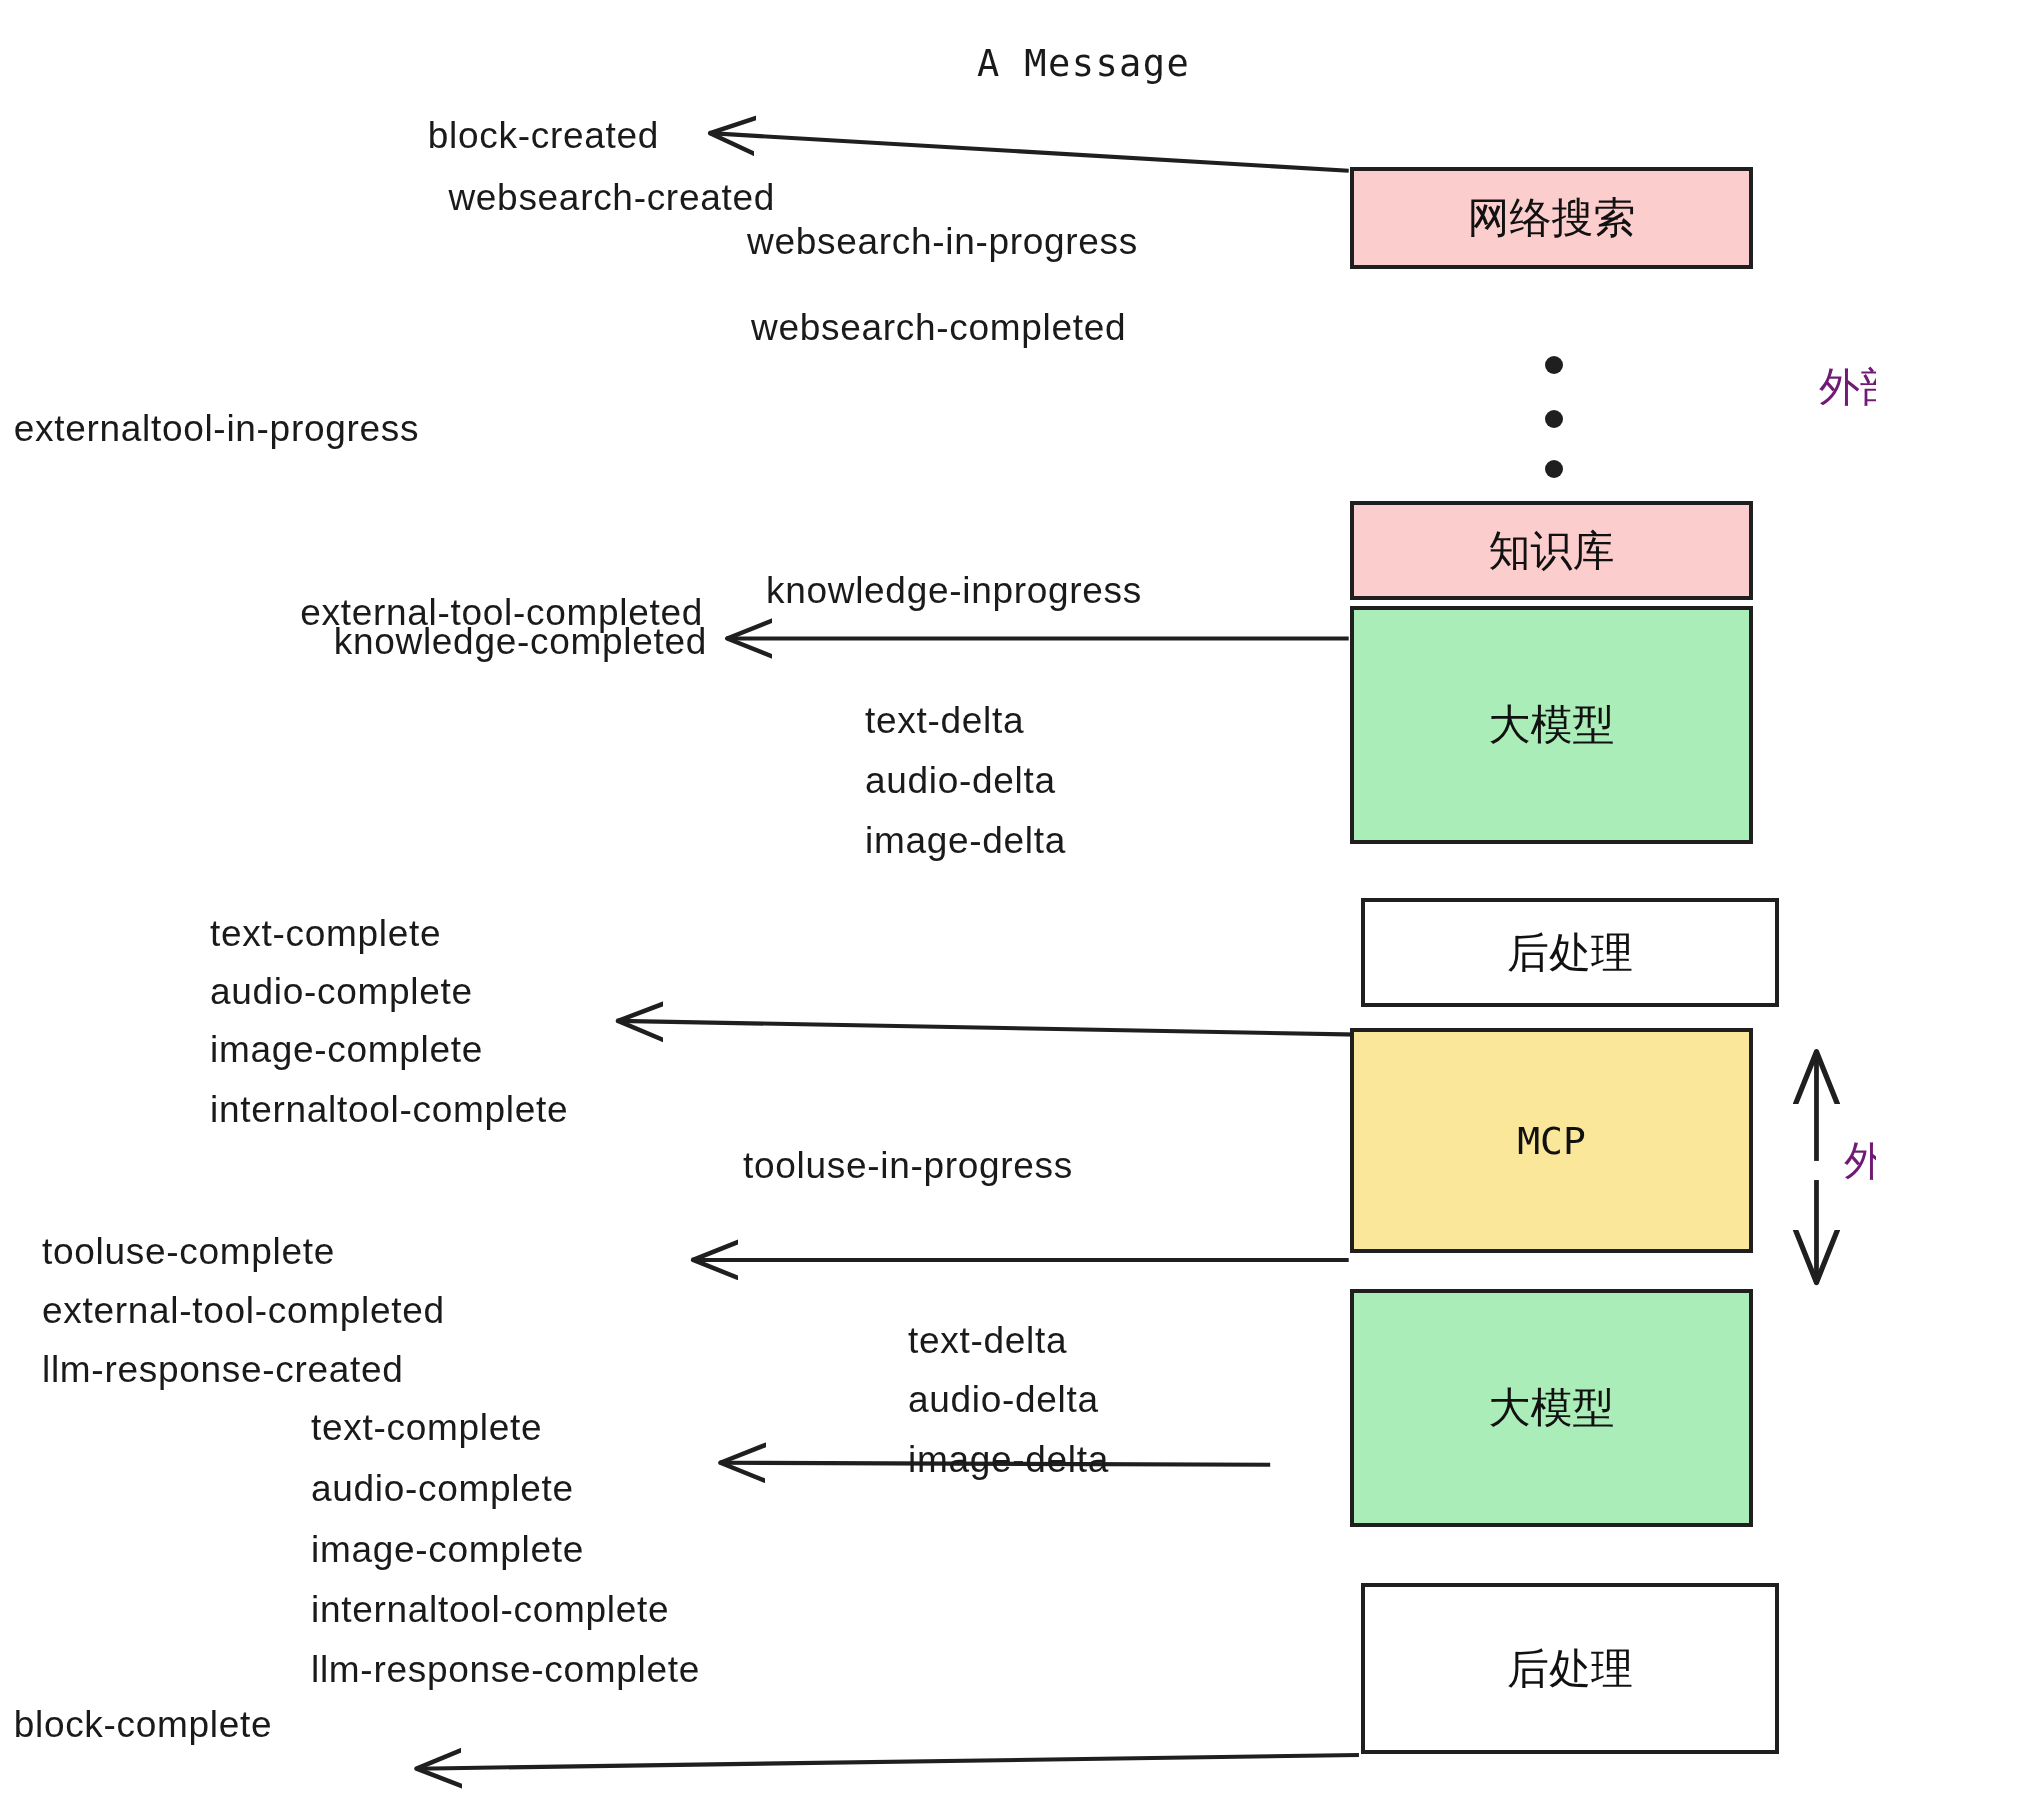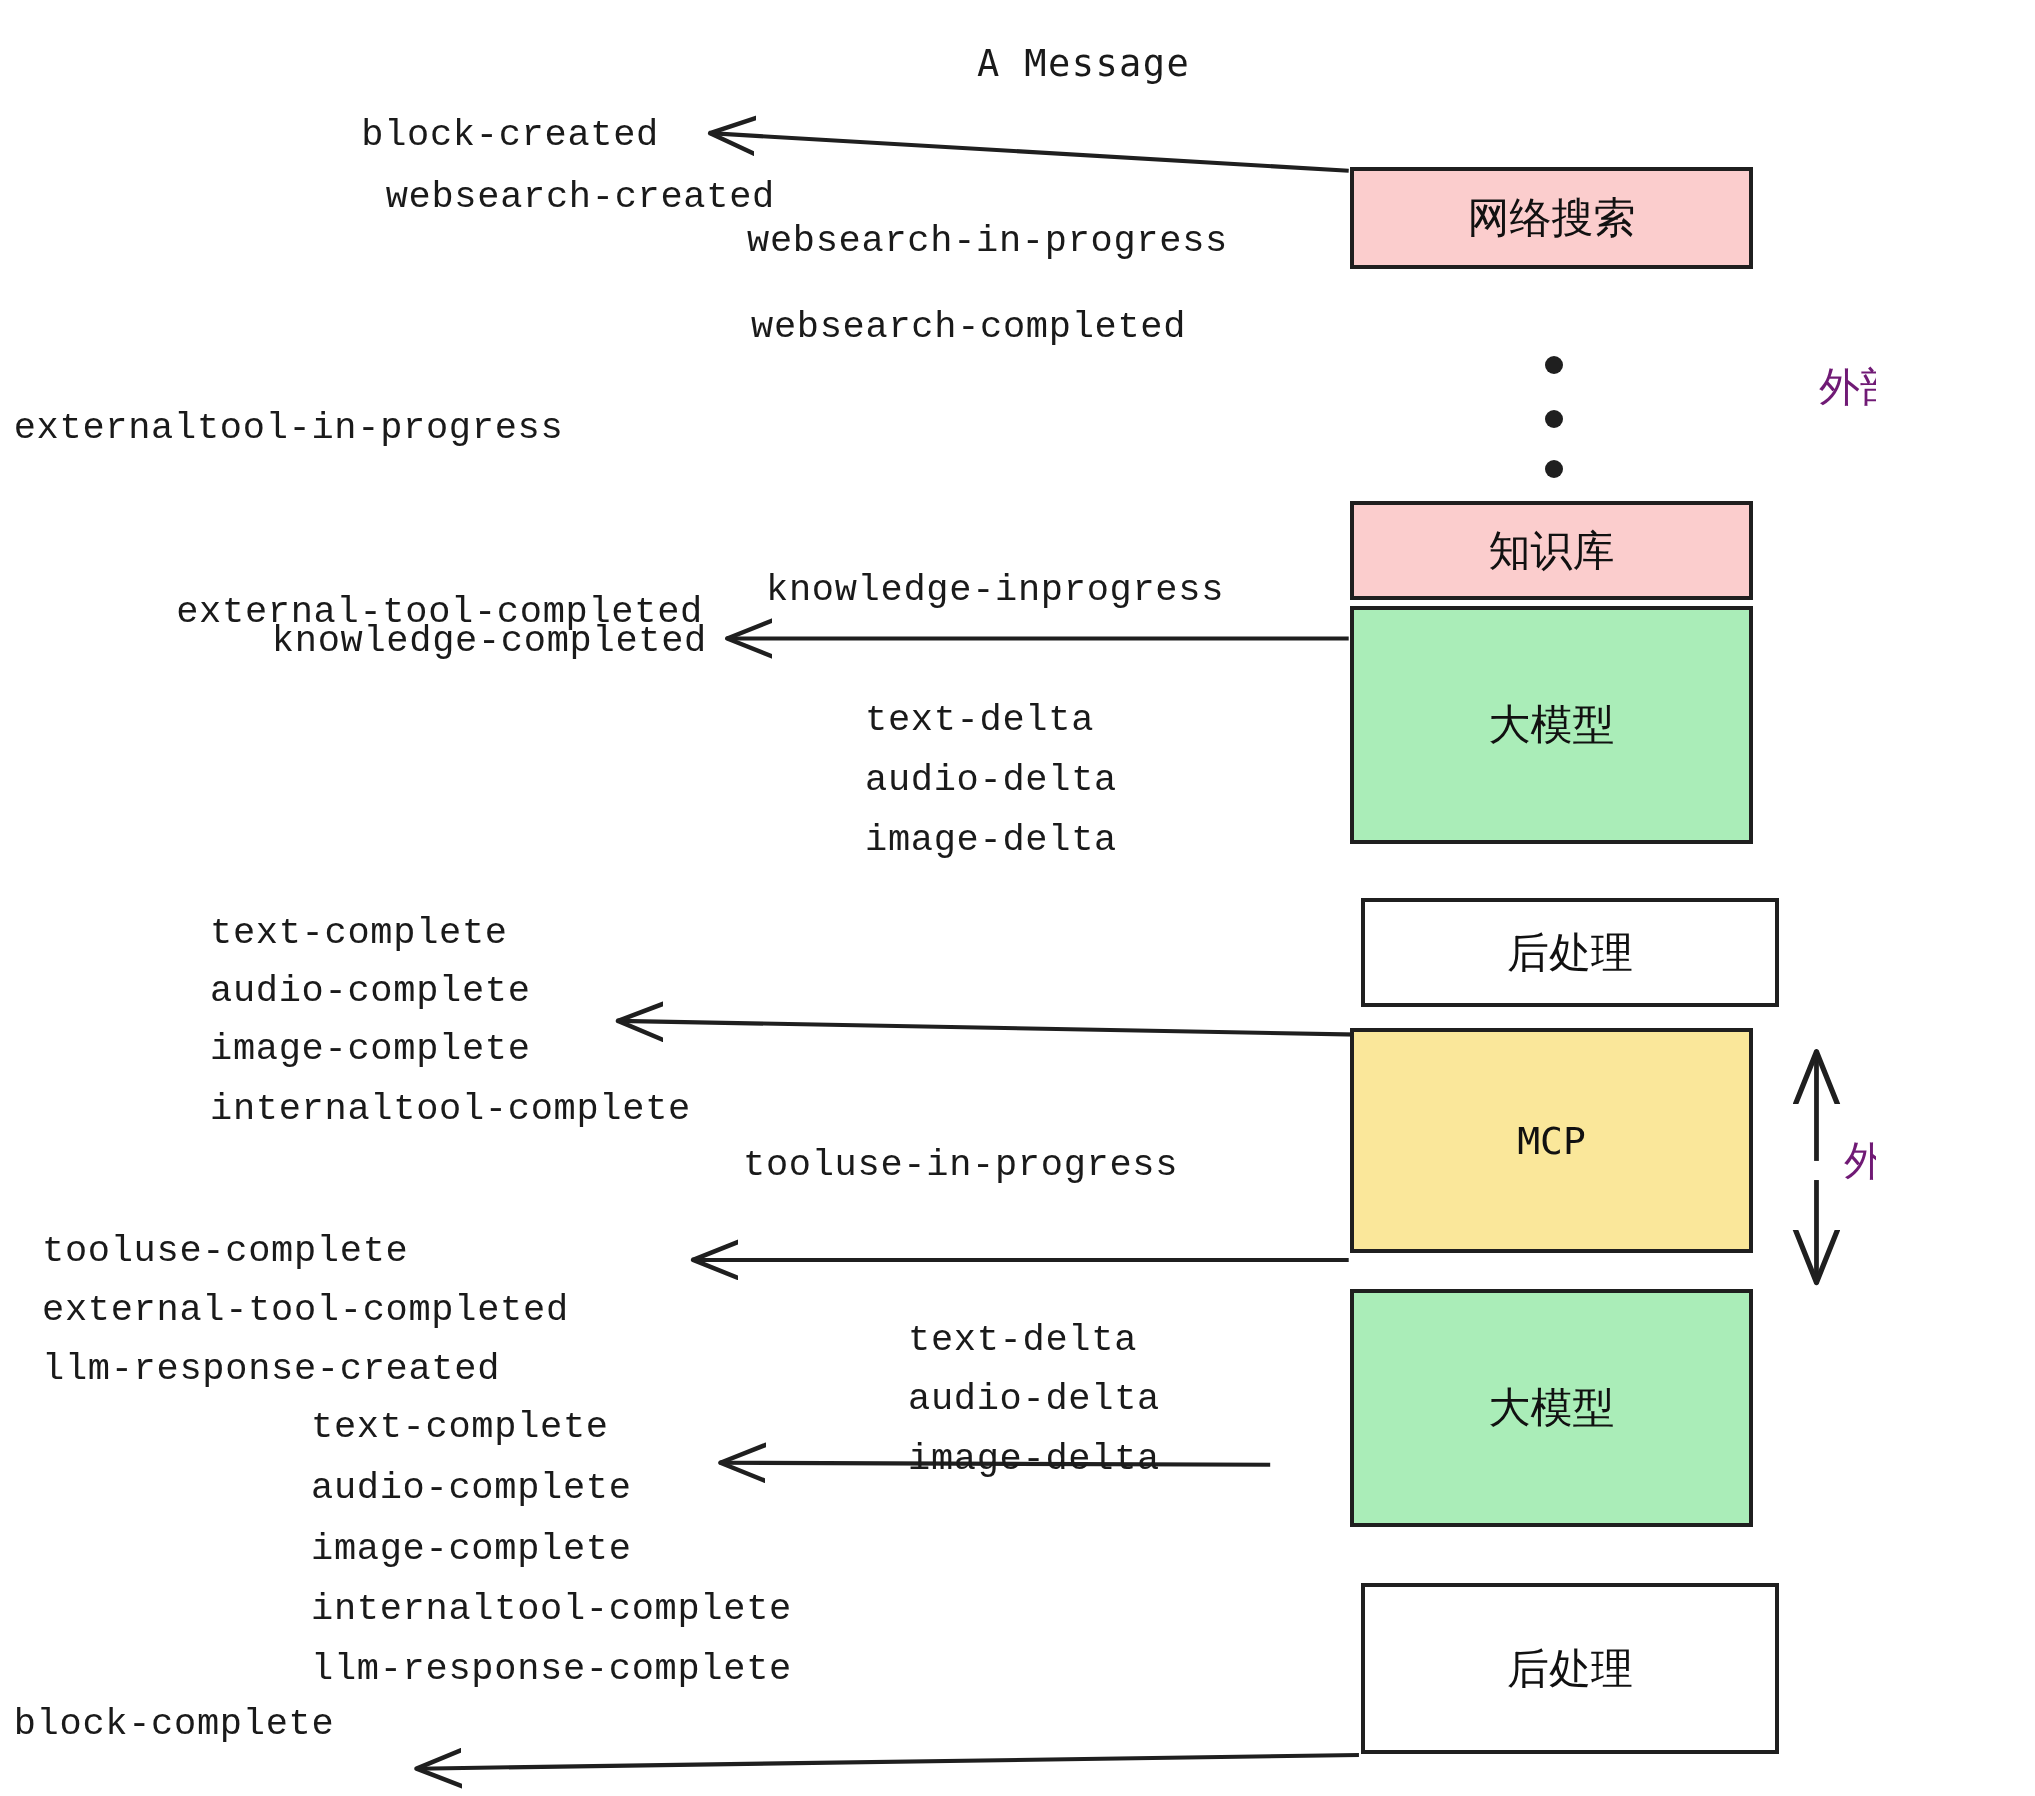--- a/index.html
+++ b/index.html
@@ -12,21 +12,21 @@
     width: 1876px;
     height: 1796px;
     background: #ffffff;
     font-family: "DejaVu Sans Mono", "Liberation Mono", monospace;
     overflow: hidden;
   }
   .lbl {
     position: absolute;
     white-space: nowrap;
     color: #1a1a1a;
-    font-family: Liberation Mono, monospace;
+    font-family: Liberation Sans, sans-serif;
     font-size: 37px;
     letter-spacing: 0.7px;
     line-height: 1;
   }
   .lbl.r { transform: translateX(-100%); }
   .title {
     position: absolute;
     white-space: nowrap;
     color: #1a1a1a;
     font-family: "DejaVu Sans Mono", "Liberation Mono", monospace;

